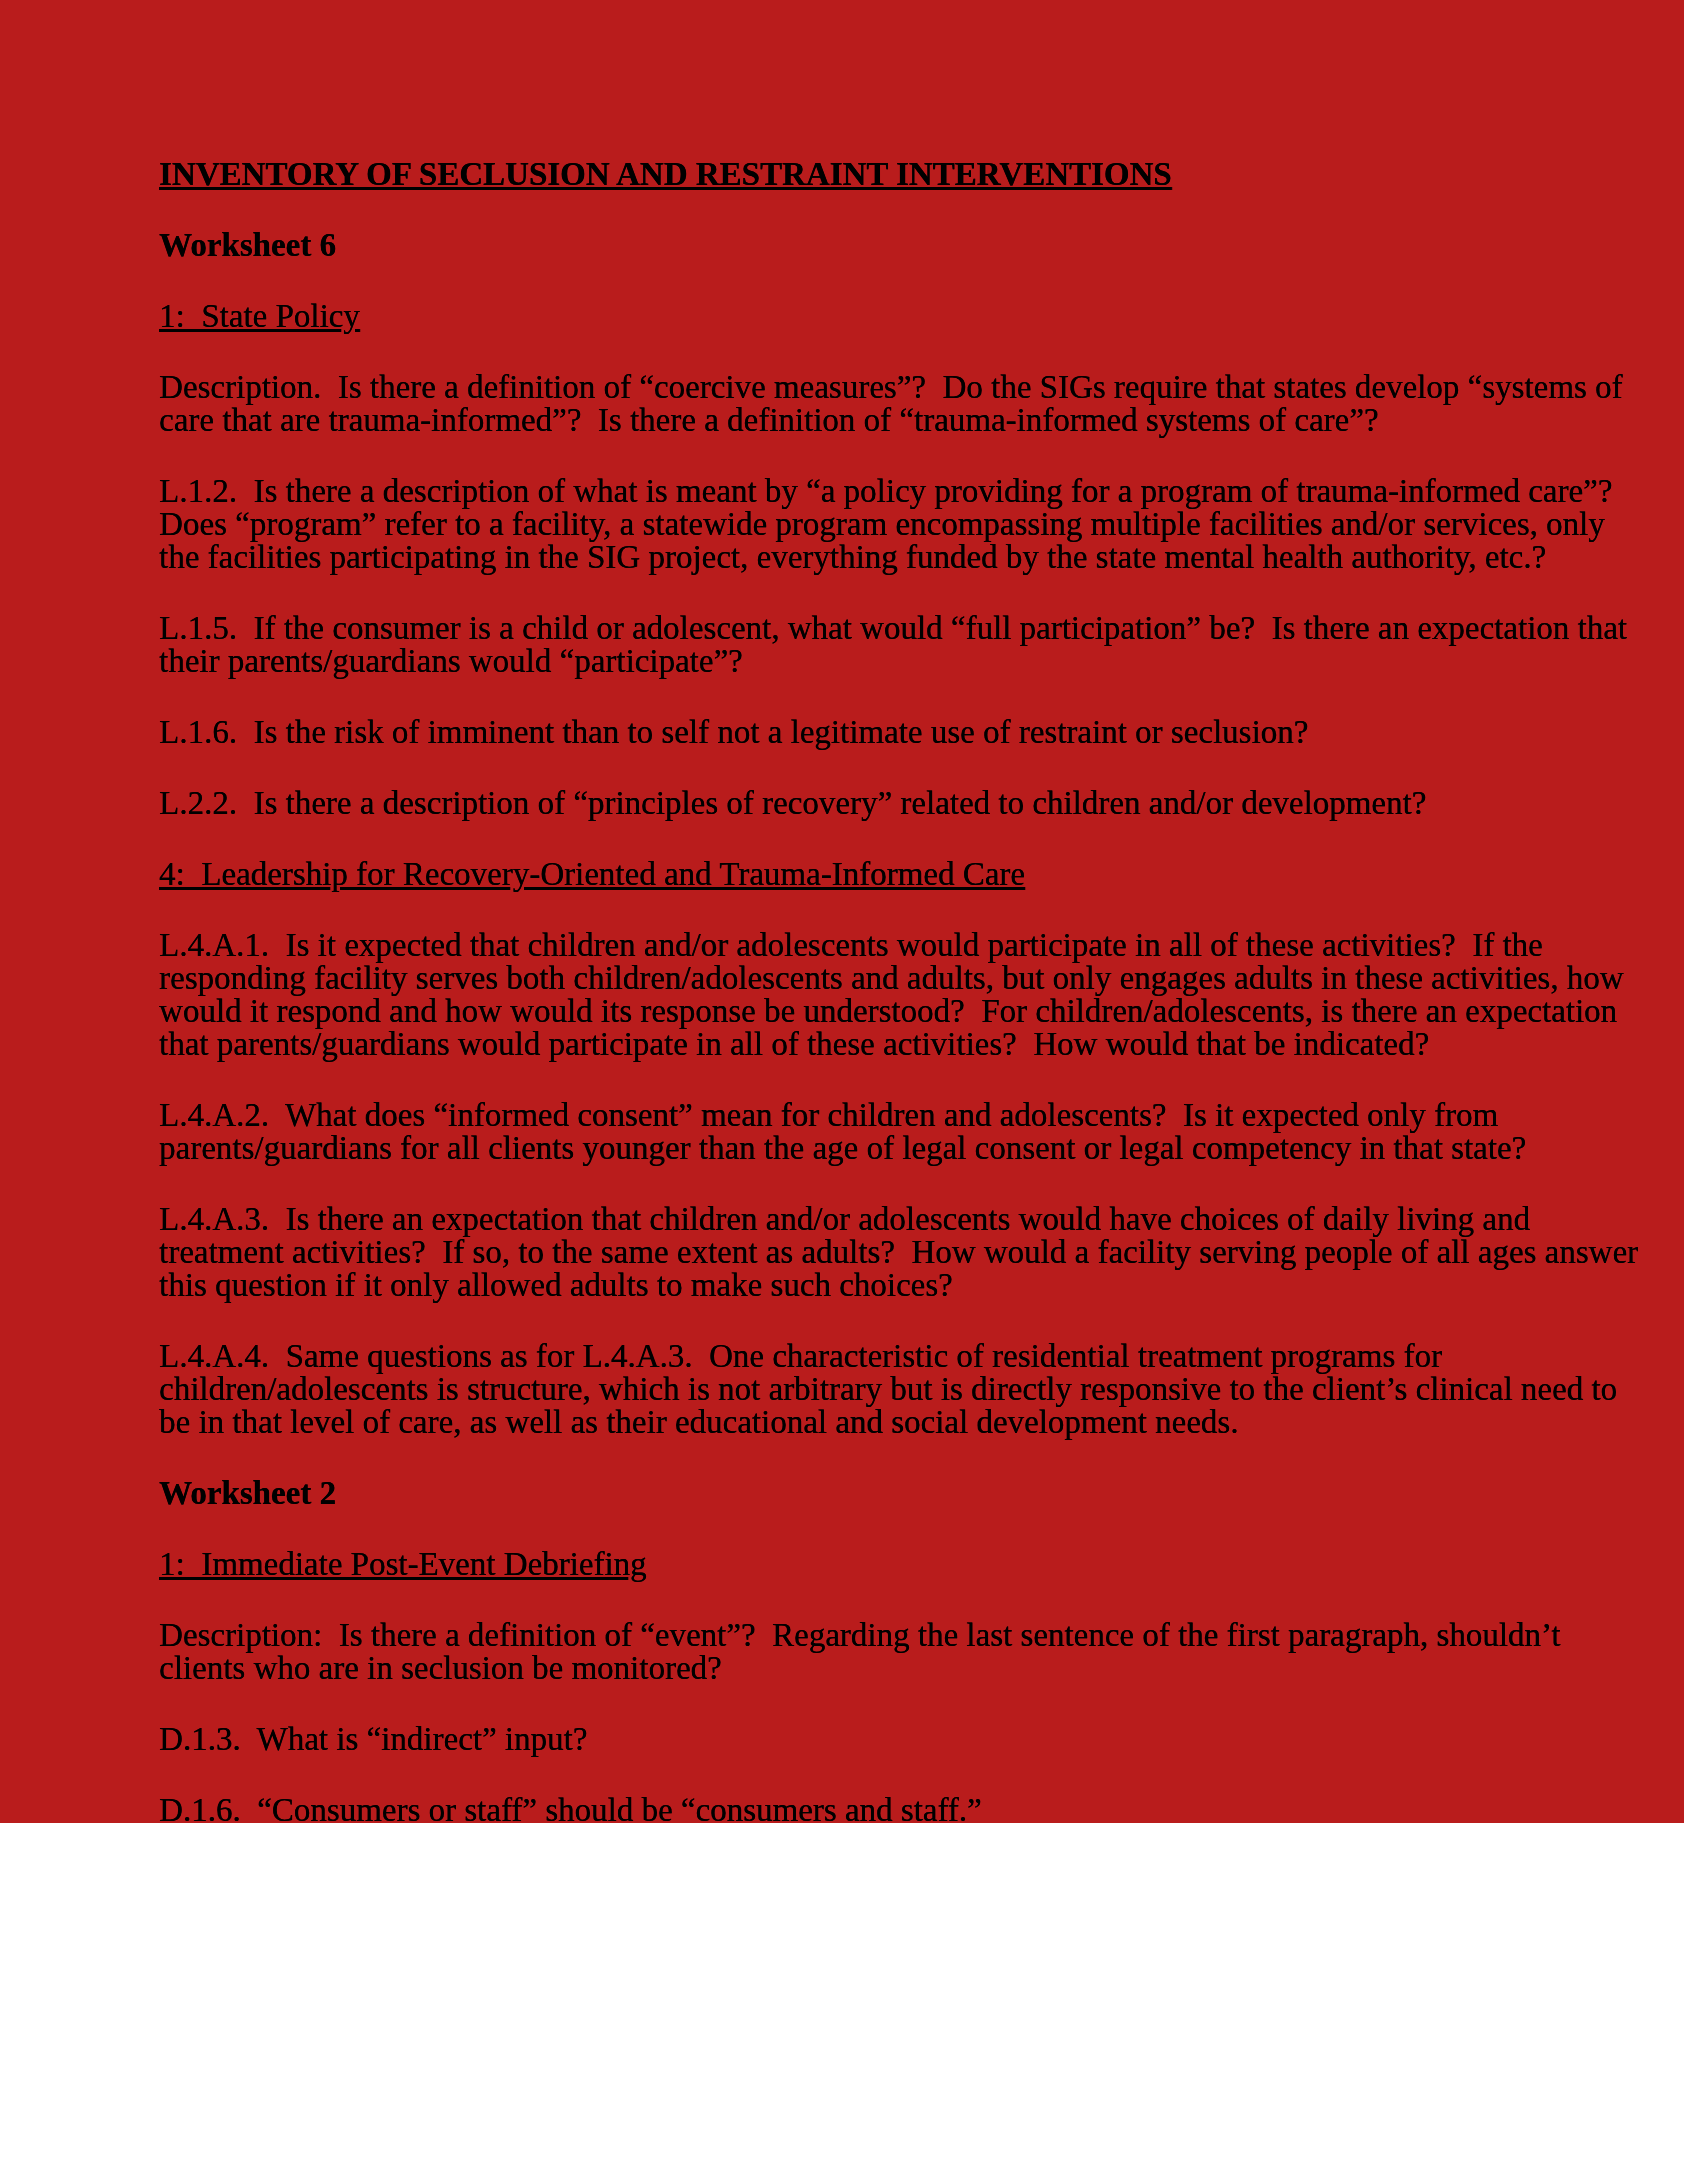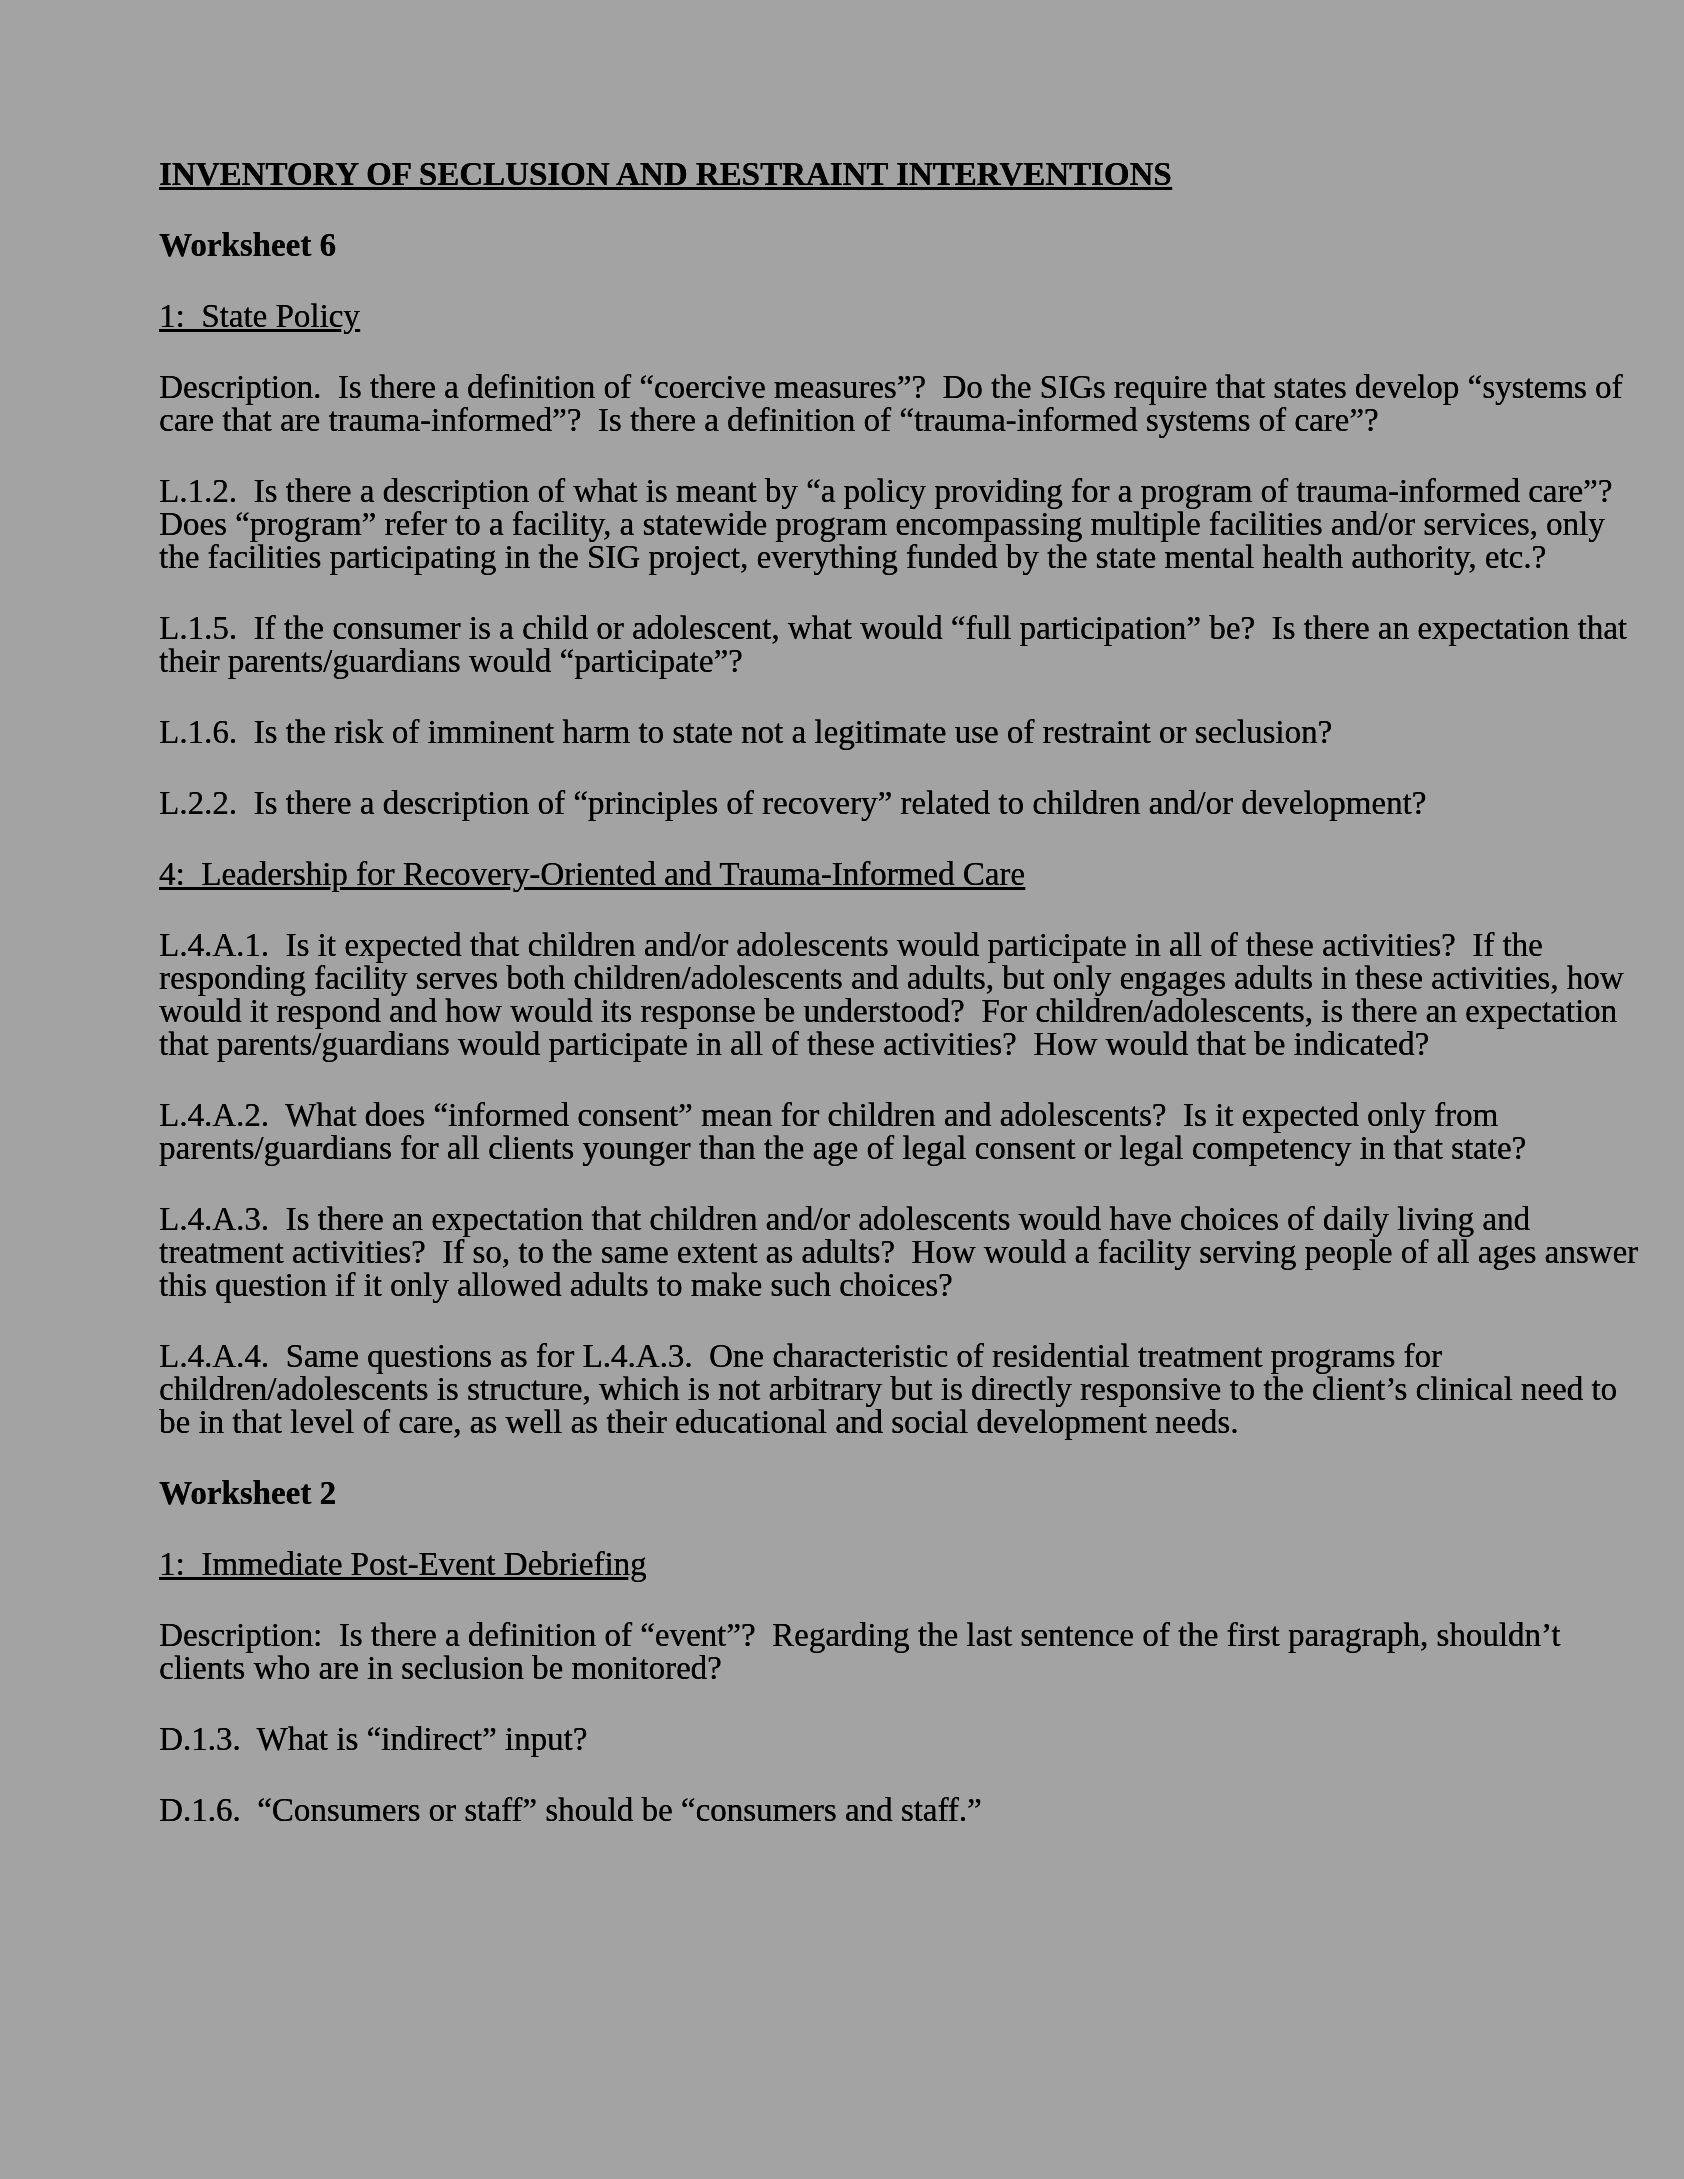--- a/index.html
+++ b/index.html
@@ -3,23 +3,23 @@
   <meta charset="utf-8">
   <style>
     html, body {
       margin: 0;
       padding: 0;
       background: #ffffff;
     }
     .page {
       position: relative;
       width: 1684px;
-      height: 2179px;
+      height: 1823px;
       box-sizing: border-box;
-      background: #a3a3a3;
+      background: #b91c1c;
       padding: 158px 79px 16px 159px;
       overflow: hidden;
       font-family: "Liberation Serif", "DejaVu Serif", serif;
       font-size: 33px;
       line-height: 33px;
       color: #000000;
       text-shadow: 0.3px 0 0 #000000;
     }
     .block {
       margin: 0 0 38px 0;
@@ -54,21 +54,21 @@
     <p class="block">Description.  Is there a definition of “coercive measures”?  Do the SIGs require that states develop “systems of
 care that are trauma-informed”?  Is there a definition of “trauma-informed systems of care”?</p>
 
     <p class="block">L.1.2.  Is there a description of what is meant by “a policy providing for a program of trauma-informed care”?
 Does “program” refer to a facility, a statewide program encompassing multiple facilities and/or services, only
 the facilities participating in the SIG project, everything funded by the state mental health authority, etc.?</p>
 
     <p class="block">L.1.5.  If the consumer is a child or adolescent, what would “full participation” be?  Is there an expectation that
 their parents/guardians would “participate”?</p>
 
-    <p class="block">L.1.6.  Is the risk of imminent harm to state not a legitimate use of restraint or seclusion?</p>
+    <p class="block">L.1.6.  Is the risk of imminent than to self not a legitimate use of restraint or seclusion?</p>
 
     <p class="block">L.2.2.  Is there a description of “principles of recovery” related to children and/or development?</p>
 
 
 
     <h3 class="block sec-heading">4:  Leadership for Recovery-Oriented and Trauma-Informed Care</h3>
 
     <p class="block">L.4.A.1.  Is it expected that children and/or adolescents would participate in all of these activities?  If the
 responding facility serves both children/adolescents and adults, but only engages adults in these activities, how
 would it respond and how would its response be understood?  For children/adolescents, is there an expectation

